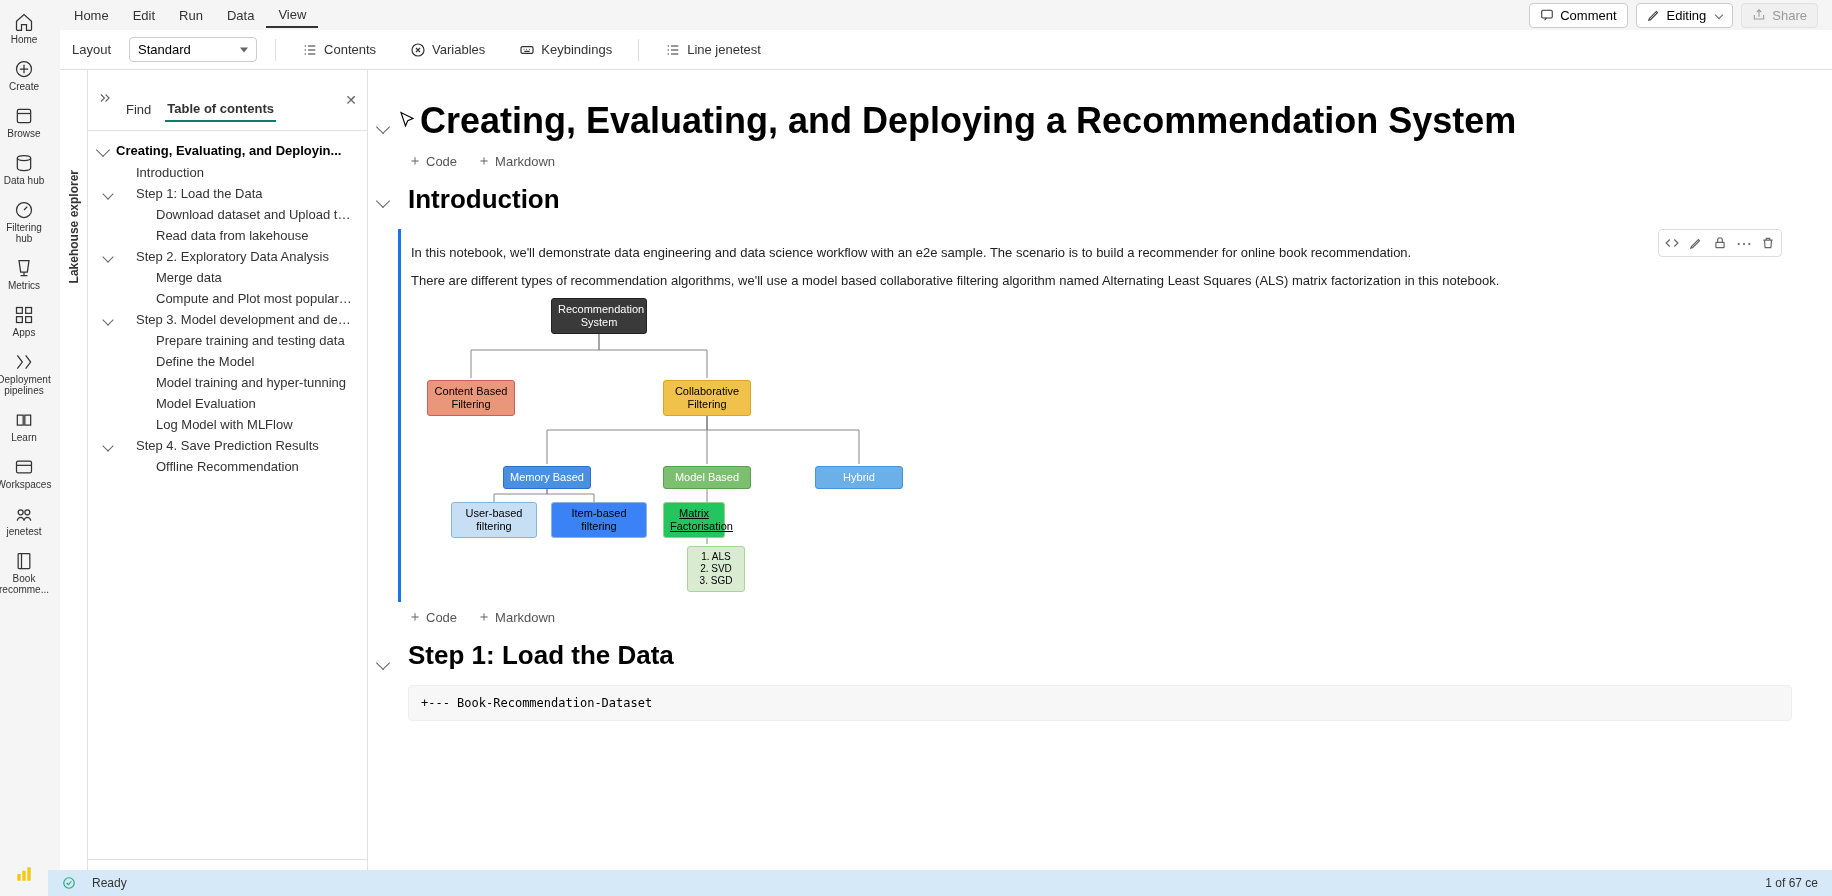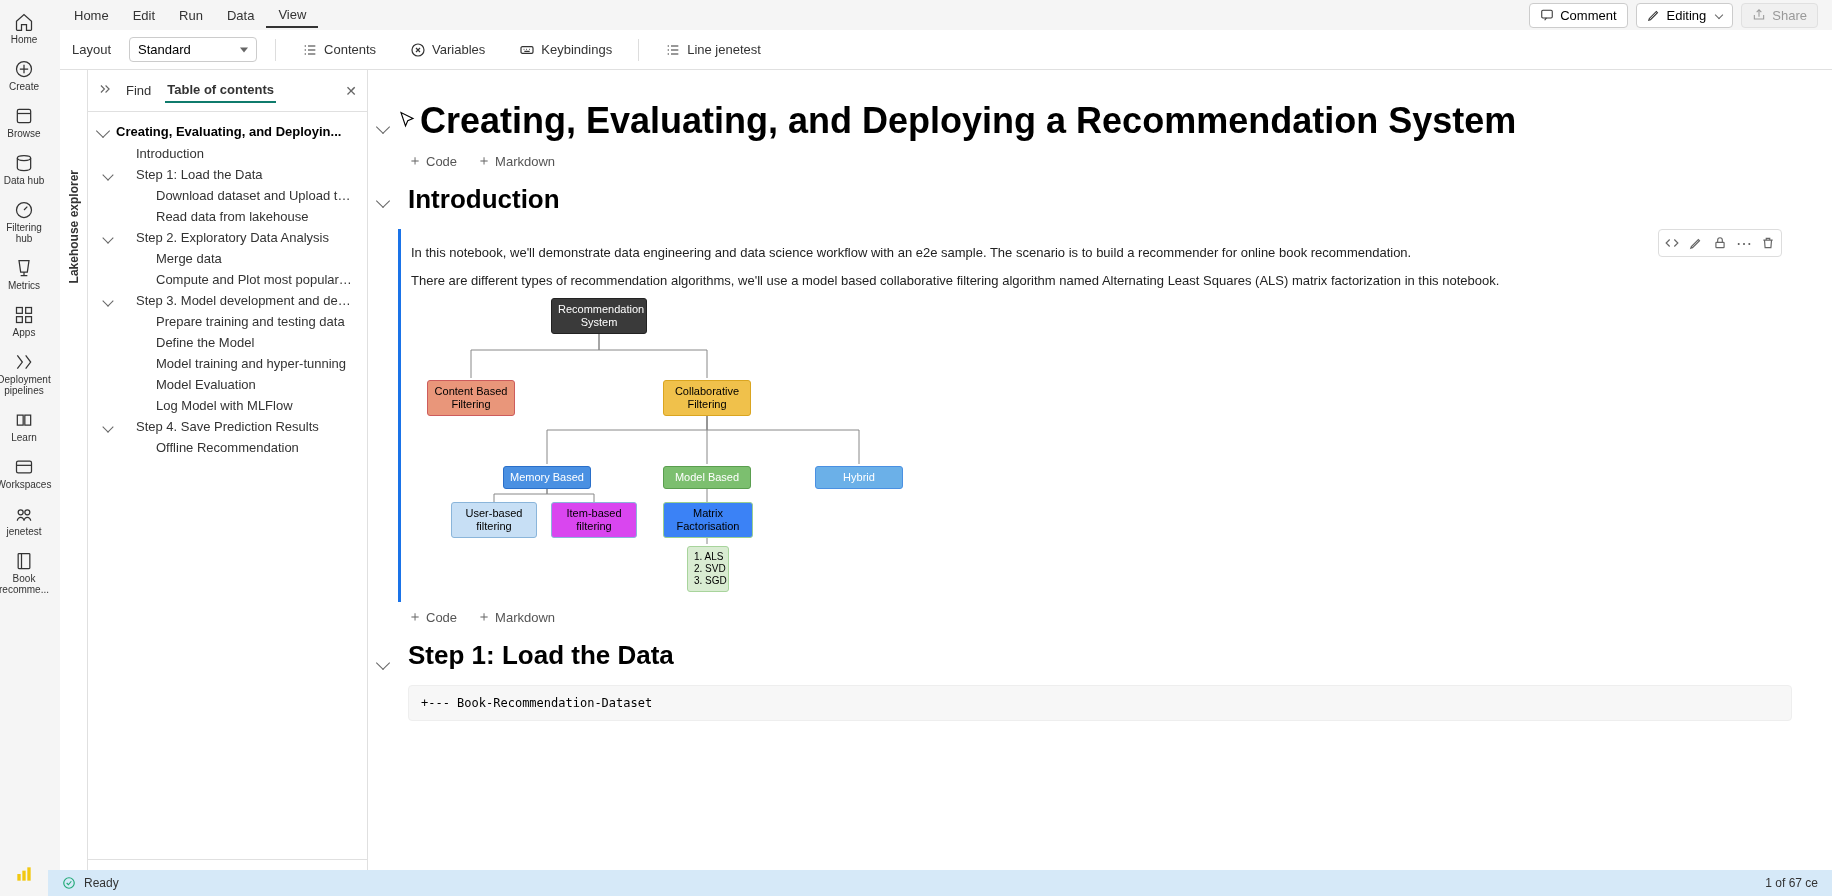--- a/index.html
+++ b/index.html
@@ -31,21 +31,21 @@
 .main { position: absolute; left: 60px; top: 70px; right: 0; bottom: 0; background: #fff; display: flex; }
 
 
 .lakehouse-tab { width: 28px; border-right: 1px solid #e0e0e0; display: flex; align-items: flex-start; justify-content: center; padding-top: 100px; }
 .lakehouse-tab span { writing-mode: vertical-rl; transform: rotate(180deg); font-size: 12px; font-weight: 600; color: #333; }
 
 
 .toc-panel { width: 280px; border-right: 1px solid #e0e0e0; display: flex; flex-direction: column; position: relative; }
 .toc-header { display: flex; align-items: center; padding: 8px 10px; border-bottom: 1px solid #e0e0e0; gap: 12px; }
 .toc-collapse { cursor: pointer; }
-.toc-tab { font-size: 13px; padding: 4px 2px; cursor: pointer; color: #333; }
+.toc-tab { font-size: 13px; padding: 4px 2px; cursor: pointer; color: #333; margin-top: 19px; }
 .toc-tab.active { border-bottom: 2px solid #0f7b6c; font-weight: 600; }
 .toc-close { margin-left: auto; cursor: pointer; color: #666; font-size: 14px; }
 .toc-body { flex: 1; overflow-y: auto; padding: 8px 4px; }
 .toc-root { font-size: 13px; font-weight: 700; padding: 4px 8px 4px 24px; position: relative; cursor: pointer; }
 .toc-item { font-size: 13px; padding: 3px 8px 3px 44px; position: relative; cursor: pointer; color: #333; white-space: nowrap; overflow: hidden; text-overflow: ellipsis; }
 .toc-chevron { position: absolute; left: 6px; top: 6px; }
 .toc-footer { padding: 10px; display: flex; align-items: center; gap: 8px; border-top: 1px solid #e0e0e0; font-size: 13px; }
 .toc-footer input[type=checkbox] { width: 16px; height: 16px; accent-color: #0f7b6c; }
 
 
@@ -65,23 +65,23 @@
 
 .diagram { position: relative; height: 290px; margin: 8px 0 8px 0; }
 .dbox { position: absolute; border: 1px solid; border-radius: 3px; font-size: 11px; text-align: center; padding: 4px 6px; line-height: 1.2; }
 .dbox.root { background: #3a3a3a; color: #fff; border-color: #222; left: 140px; top: 0; width: 96px; }
 .dbox.cbf { background: #e9967a; border-color: #cd5c5c; left: 16px; top: 82px; width: 88px; }
 .dbox.cf { background: #f0c14b; border-color: #daa520; left: 252px; top: 82px; width: 88px; }
 .dbox.mb { background: #4a90e2; color: #fff; border-color: #2a6fc9; left: 92px; top: 168px; width: 88px; }
 .dbox.mob { background: #7cbf6f; border-color: #5a9e4f; left: 252px; top: 168px; width: 88px; color: #fff; }
 .dbox.hy { background: #6bb0e8; color: #fff; border-color: #4a90e2; left: 404px; top: 168px; width: 88px; }
 .dbox.ubf { background: #c7dff5; border-color: #8ab5da; left: 40px; top: 204px; width: 86px; }
-.dbox.ibf { background: #d946ef; border-color: #8ab5da; left: 140px; top: 204px; width: 86px; }
-.dbox.mf { background: #3b82f6; border-color: #9ccf8f; left: 252px; top: 204px; width: 90px; }
-.dbox.algs { background: #d9ecd2; border-color: #a8d49c; left: 276px; top: 248px; width: 42px; text-align: center; font-size: 10px; }
+.dbox.ibf { background: #3b82f6; border-color: #8ab5da; left: 140px; top: 204px; width: 96px; }
+.dbox.mf { background: #22c55e; border-color: #9ccf8f; left: 252px; top: 204px; width: 62px; text-decoration: underline; }
+.dbox.algs { background: #d9ecd2; border-color: #a8d49c; left: 276px; top: 248px; width: 58px; text-align: center; font-size: 10px; }
 .diagram svg { position: absolute; left: 0; top: 0; }
 
 
 .code-cell { background: #f7f7f7; border: 1px solid #eee; border-radius: 4px; padding: 10px 12px; font-family: "Consolas", monospace; font-size: 12px; margin-top: 14px; }
 
 
 .status-bar { position: absolute; left: 48px; right: 0; bottom: 0; height: 26px; background: #d6e9f8; display: flex; align-items: center; padding: 0 14px; font-size: 12px; color: #333; }
 .status-bar .spacer { flex: 1; }
 
 .chevron-down { display: inline-block; width: 10px; height: 10px; border-right: 1.5px solid #666; border-bottom: 1.5px solid #666; transform: rotate(45deg); }
@@ -386,16 +386,16 @@
       <div class="code-cell">+--- Book-Recommendation-Dataset</div>
     </div>
   </div>
 </div>
 
 <div class="status-bar">
   <svg width="14" height="14" viewBox="0 0 24 24" fill="none" stroke="#2a7" stroke-width="2">
       <circle cx="12" cy="12" r="9"></circle>
       <path d="M8 12l3 3 5-6"></path>
     </svg>
-  <span style="margin-left:8px;">Ready</span>
+  <span style="margin-left:16px;">Ready</span>
   <div class="spacer"></div>
   <span>1 of 67 ce</span>
 </div>
 
 </body></html>

